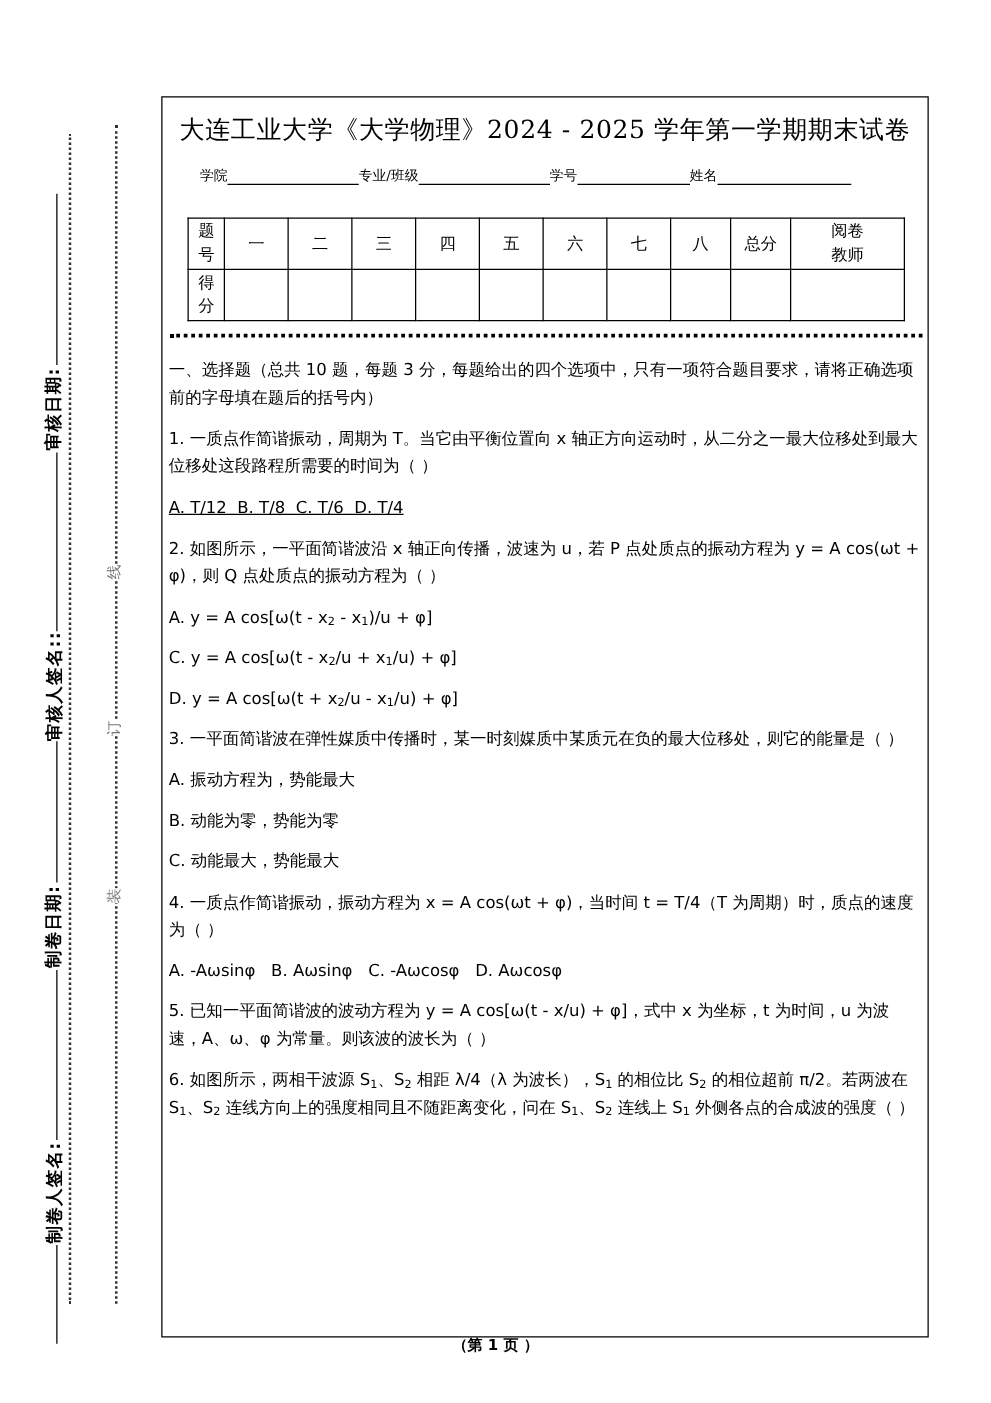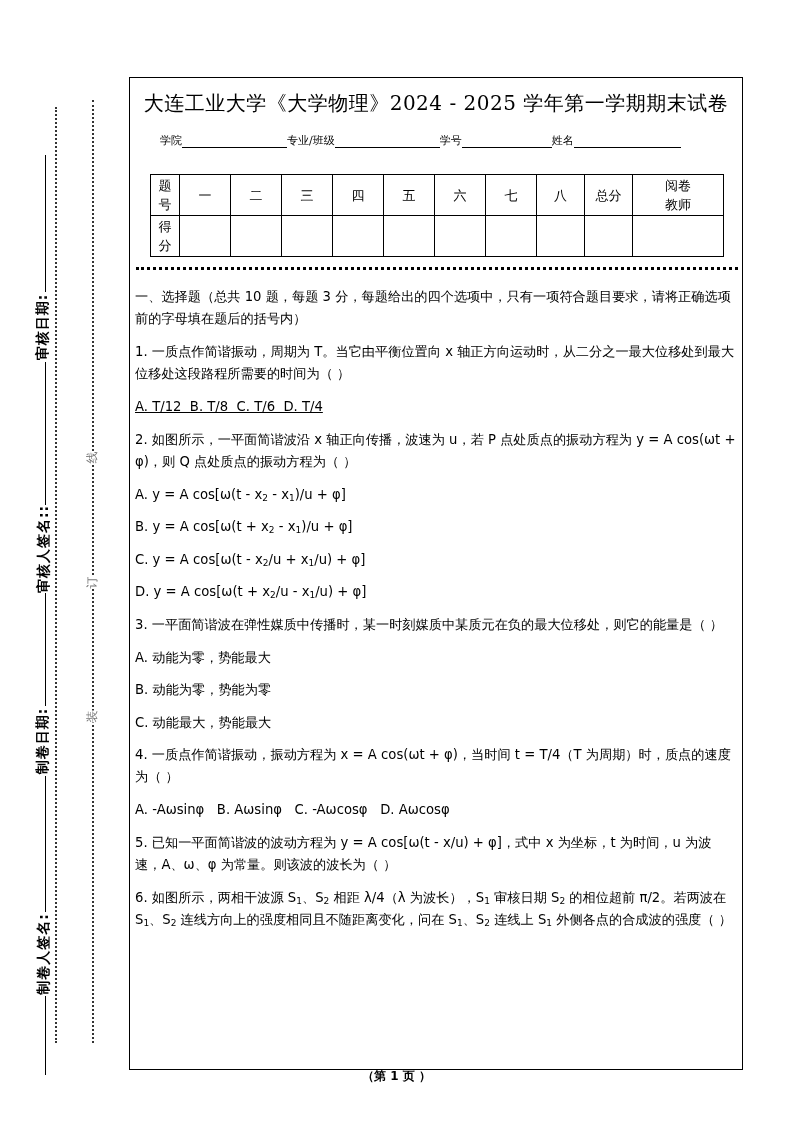--- a/index.html
+++ b/index.html
@@ -144,31 +144,30 @@
   <div class="dots-sep"></div>
 
   <div class="content">
     <p>一、选择题（总共 10 题，每题 3 分，每题给出的四个选项中，只有一项符合题目要求，请将正确选项前的字母填在题后的括号内）</p>
 
     <p><span>1.</span> <span>一质点作简谐振动，周期为 T。当它由平衡位置向 x 轴正方向运动时，从二分之一最大位移处到最大位移处这段路程所需要的时间为（   ）</span></p>
     <p class="opt" style="white-space:pre;text-decoration:underline;">A. T/12  B. T/8  C. T/6  D. T/4</p>
 
     <p><span>2.</span> <span>如图所示，一平面简谐波沿 x 轴正向传播，波速为 u，若 P 点处质点的振动方程为 y = A cos(ωt + φ)，则 Q 点处质点的振动方程为（   ）</span></p>
     <p class="opt"><span>A.</span> <span>y = A cos[ω(t - x</span><sub>2</sub><span> - x</span><sub>1</sub><span>)/u + φ]</span></p>
-    <p class="opt"><span>B.</span> <span>y = A cos[ω(t + x</span><sub>2</sub><span> - x</span><sub>1</sub><span>)/u + φ]</span></p>
     <p class="opt"><span>C.</span> <span>y = A cos[ω(t - x</span><sub>2</sub><span>/u + x</span><sub>1</sub><span>/u) + φ]</span></p>
     <p class="opt"><span>D.</span> <span>y = A cos[ω(t + x</span><sub>2</sub><span>/u - x</span><sub>1</sub><span>/u) + φ]</span></p>
 
     <p><span>3.</span> <span>一平面简谐波在弹性媒质中传播时，某一时刻媒质中某质元在负的最大位移处，则它的能量是（   ）</span></p>
-    <p class="opt"><span>A.</span> <span>动能为零，势能最大</span></p>
+    <p class="opt"><span>A.</span> <span>振动方程为，势能最大</span></p>
     <p class="opt"><span>B.</span> <span>动能为零，势能为零</span></p>
     <p class="opt"><span>C.</span> <span>动能最大，势能最大</span></p>
 
     <p><span>4.</span> <span>一质点作简谐振动，振动方程为 x = A cos(ωt + φ)，当时间 t = T/4（T 为周期）时，质点的速度为（   ）</span></p>
     <p class="opt" style="white-space:pre;">A. -Aωsinφ   B. Aωsinφ   C. -Aωcosφ   D. Aωcosφ</p>
 
     <p><span>5.</span> <span>已知一平面简谐波的波动方程为 y = A cos[ω(t - x/u) + φ]，式中 x 为坐标，t 为时间，u 为波速，A、ω、φ 为常量。则该波的波长为（   ）</span></p>
 
-    <p><span>6.</span> <span>如图所示，两相干波源 S</span><sub>1</sub><span>、S</span><sub>2</sub><span> 相距 λ/4（λ 为波长），S</span><sub>1</sub><span> 审核日期 S</span><sub>2</sub><span> 的相位超前 π/2。若两波在 S</span><sub>1</sub><span>、S</span><sub>2</sub><span> 连线方向上的强度相同且不随距离变化，问在 S</span><sub>1</sub><span>、S</span><sub>2</sub><span> 连线上 S</span><sub>1</sub><span> 外侧各点的合成波的强度（   ）</span></p>
+    <p><span>6.</span> <span>如图所示，两相干波源 S</span><sub>1</sub><span>、S</span><sub>2</sub><span> 相距 λ/4（λ 为波长），S</span><sub>1</sub><span> 的相位比 S</span><sub>2</sub><span> 的相位超前 π/2。若两波在 S</span><sub>1</sub><span>、S</span><sub>2</sub><span> 连线方向上的强度相同且不随距离变化，问在 S</span><sub>1</sub><span>、S</span><sub>2</sub><span> 连线上 S</span><sub>1</sub><span> 外侧各点的合成波的强度（   ）</span></p>
   </div>
 </div>
 
 <div class="footer">（第 1 页 ）</div>
 
 </body></html>

